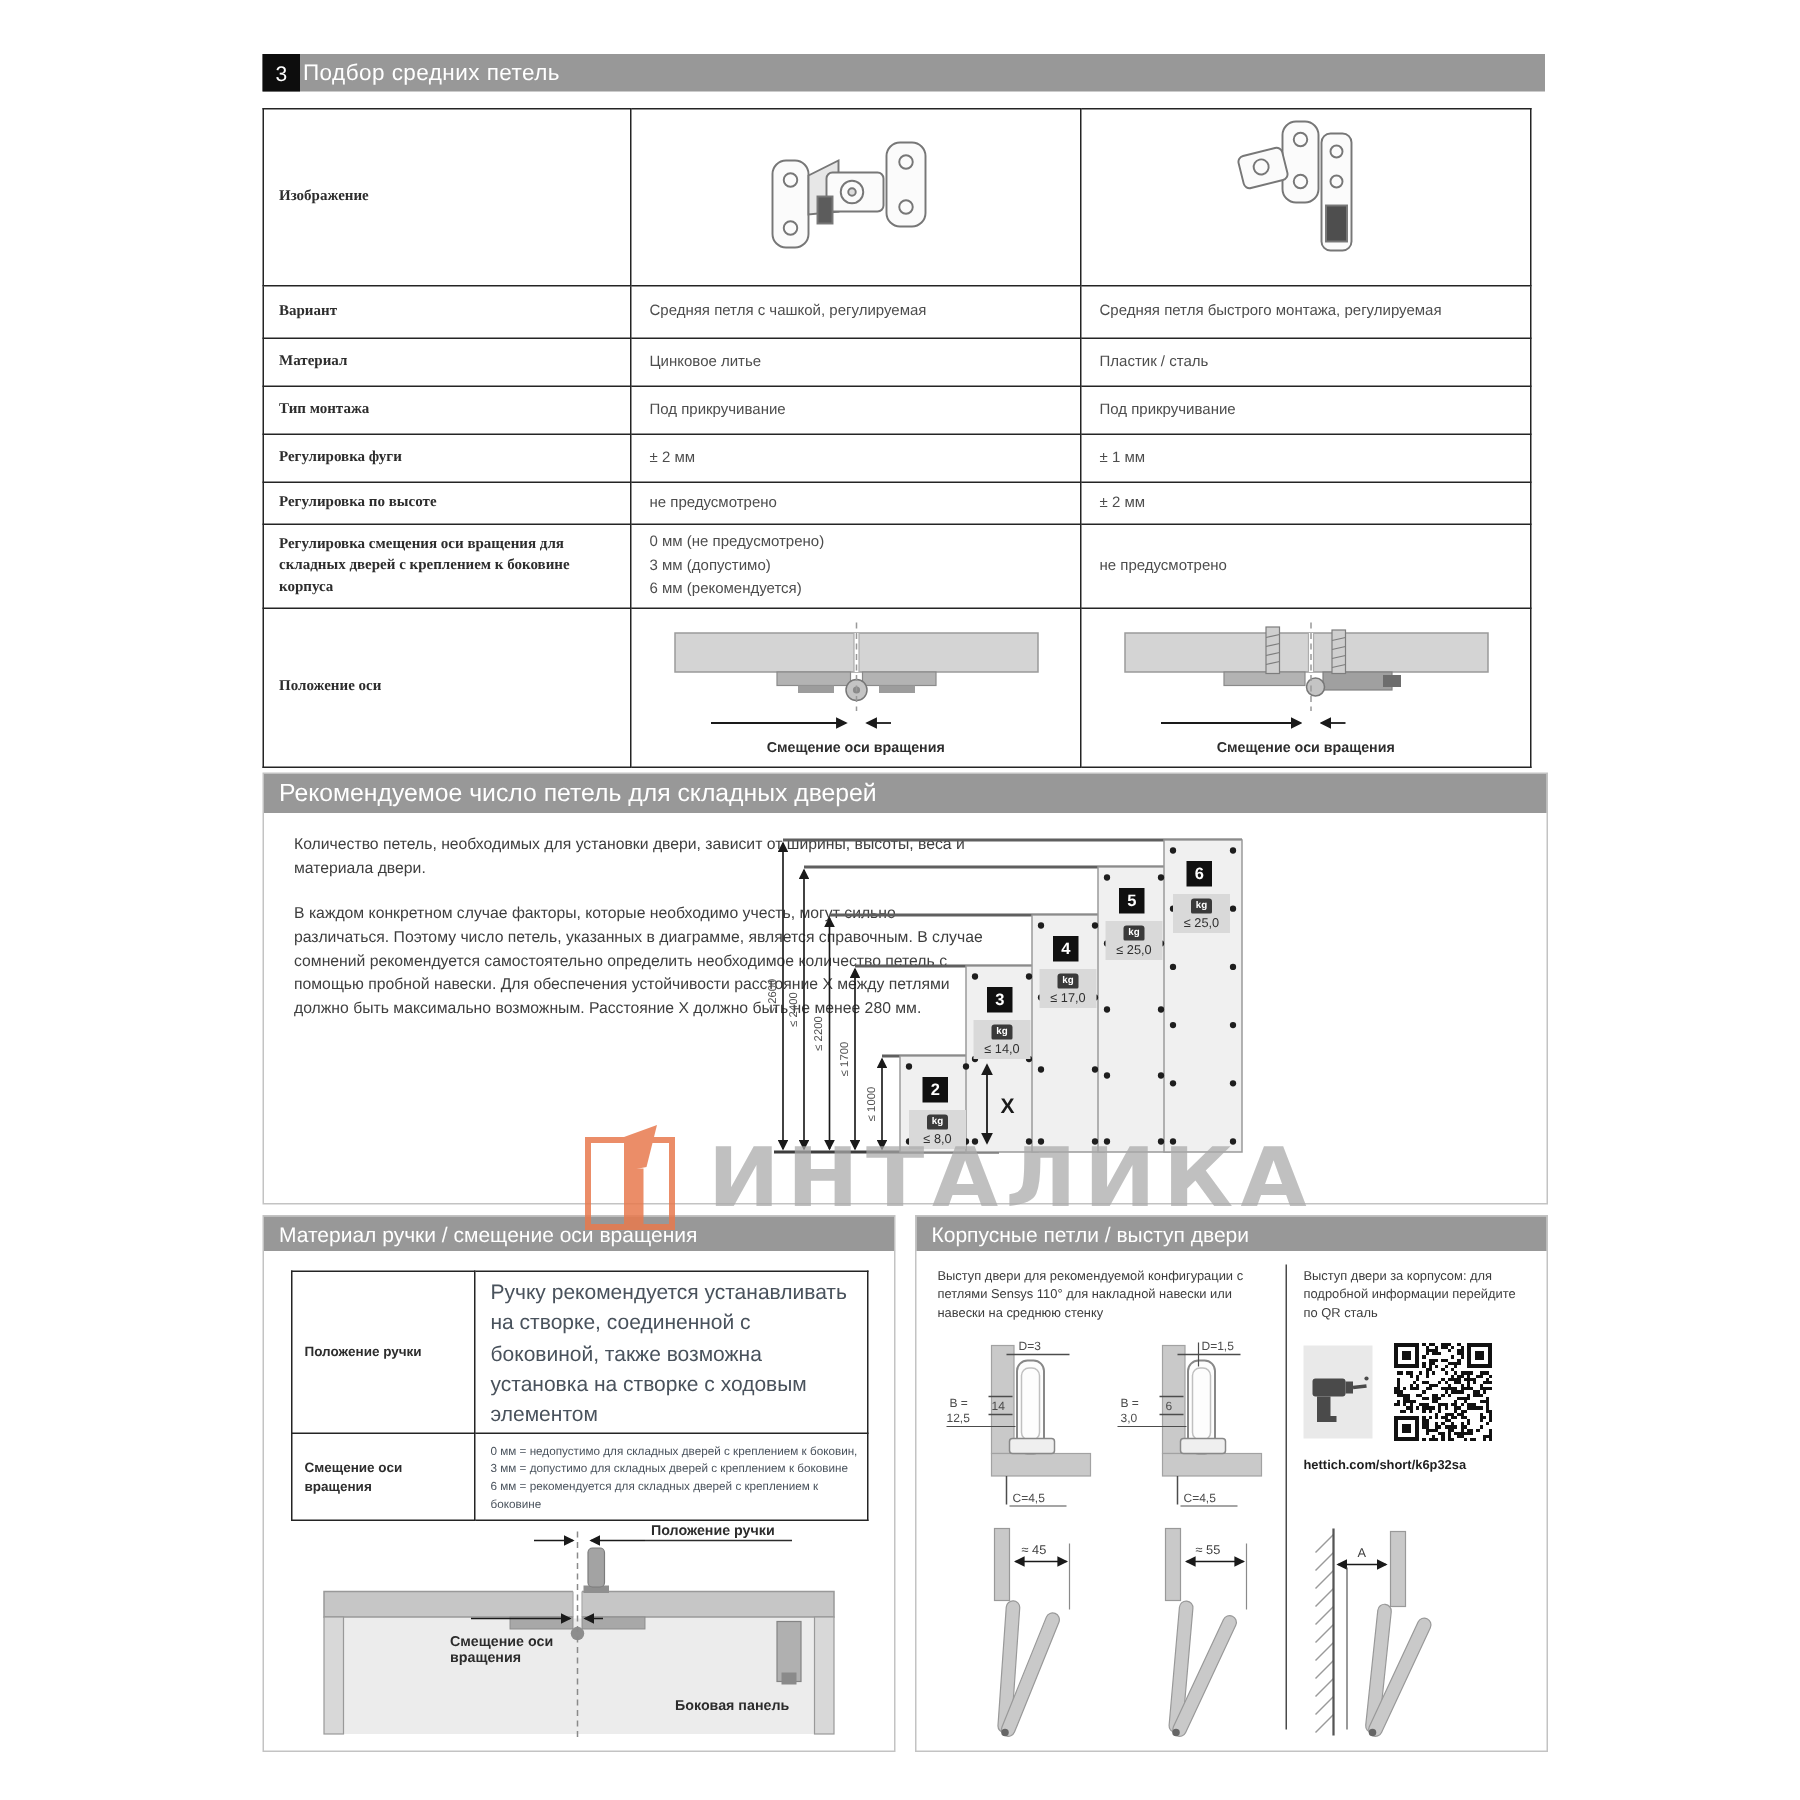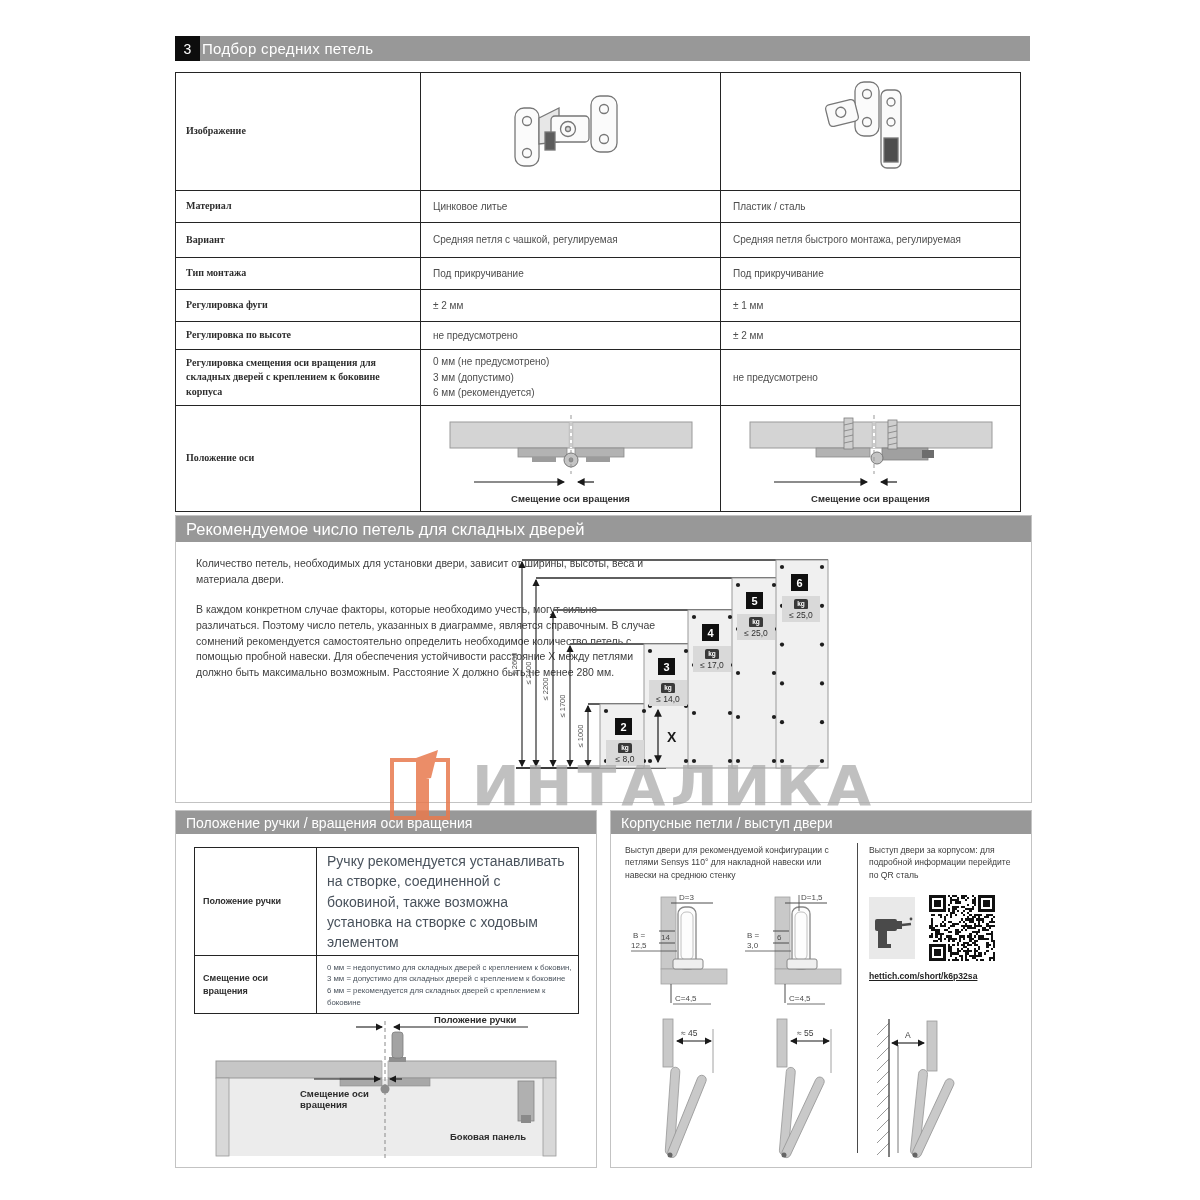--- a/index.html
+++ b/index.html
@@ -37,21 +37,21 @@
   .wm{position:absolute;left:386px;top:746px;display:flex;align-items:center;z-index:9;pointer-events:none;}
   .wm-text{font-size:57px;font-weight:bold;color:#a9a9a9;opacity:.72;letter-spacing:5px;
            font-family:"DejaVu Sans",sans-serif;transform:scaleY(.96);}
   
   .t3{position:absolute;border-collapse:collapse;table-layout:fixed;}
   .t3 td{border:1px solid #242424;vertical-align:middle;box-sizing:border-box;}
   .t3 .lbl{font-weight:bold;font-size:9px;color:#2d2d2d;padding:3px 6px 3px 8px;line-height:1.4;}
   .t3 .val{font-size:14px;color:#49525c;padding:3px 6px 3px 10px;line-height:1.45;}
   .t3 .sm{font-size:7.8px;line-height:1.5;margin-top:12px;}
   .smalltxt{position:absolute;font-size:8.6px;color:#3d3d3d;line-height:1.45;}
-  .urltxt{position:absolute;font-size:8.6px;font-weight:bold;color:#1f1f1f;text-decoration:underline;}
+  .urltxt{position:absolute;font-size:8.6px;font-weight:bold;color:#1f1f1f;}
   svg text{font-family:"Liberation Sans",sans-serif;}
 </style>
 </head>
 <body>
 
 <div id="page">
 
   <svg width="0" height="0" style="position:absolute">
     <defs>
       <marker id="ma" viewBox="0 0 10 10" refX="8.5" refY="5" markerWidth="6.5" markerHeight="6.5" orient="auto-start-reverse">
@@ -100,29 +100,29 @@
             <rect x="16" y="24" width="30" height="22" rx="4" transform="rotate(-14 31 35)"></rect>
             <circle cx="30" cy="34" r="5" transform="rotate(-14 31 35)"></circle>
             <rect x="70" y="12" width="20" height="78" rx="6"></rect>
             <circle cx="80" cy="24" r="4"></circle>
                 <circle cx="80" cy="44" r="4"></circle>
             <rect x="73" y="60" width="14" height="24" fill="#4e4e4e"></rect>
           </g>
         </svg>
       </td>
     </tr>
+    <tr style="height:35px">
+      <td class="lbl">Вариант</td>
+      <td class="val">Средняя петля с чашкой, регулируемая</td>
+      <td class="val">Средняя петля быстрого монтажа, регулируемая</td>
+    </tr>
     <tr style="height:32px">
       <td class="lbl">Материал</td>
       <td class="val">Цинковое литье</td>
       <td class="val">Пластик / сталь</td>
-    </tr>
-    <tr style="height:35px">
-      <td class="lbl">Вариант</td>
-      <td class="val">Средняя петля с чашкой, регулируемая</td>
-      <td class="val">Средняя петля быстрого монтажа, регулируемая</td>
     </tr>
     <tr style="height:32px">
       <td class="lbl">Тип монтажа</td>
       <td class="val">Под прикручивание</td>
       <td class="val">Под прикручивание</td>
     </tr>
     <tr style="height:32px">
       <td class="lbl">Регулировка фуги</td>
       <td class="val">± 2 мм</td>
       <td class="val">± 1 мм</td>
@@ -312,21 +312,21 @@
   <div class="wm">
     <svg width="78" height="80" viewBox="0 0 78 80" style="margin-right:8px;opacity:.85">
       <rect x="6" y="14" width="56" height="58" fill="none" stroke="#e87a4e" stroke-width="4"></rect>
       <polygon points="30,12 52,4 45,32 30,35" fill="#e87a4e"></polygon>
       <rect x="30" y="33" width="13" height="39" fill="#e87a4e"></rect>
     </svg>
     <div class="wm-text">ИНТАЛИКА</div>
   </div>
 
   <div class="sec" style="left:175px;top:810px;width:420px;height:356px">
-    <div class="bar2" style="height:23px;font-size:14px">Положение ручки / вращения оси вращения</div>
+    <div class="bar2" style="height:23px;font-size:14px">Материал ручки / смещение оси вращения</div>
     <table class="t3" style="left:18px;top:36px;width:384px">
       <colgroup>
           <col style="width:122px">
           <col style="width:262px">
         </colgroup>
       <tbody>
           <tr style="height:52px">
         <td class="lbl">Положение ручки</td>
         <td class="val">Ручку рекомендуется устанавливать на створке, соединенной с боковиной, также возможна установка на створке с ходовым элементом</td>
       </tr>

